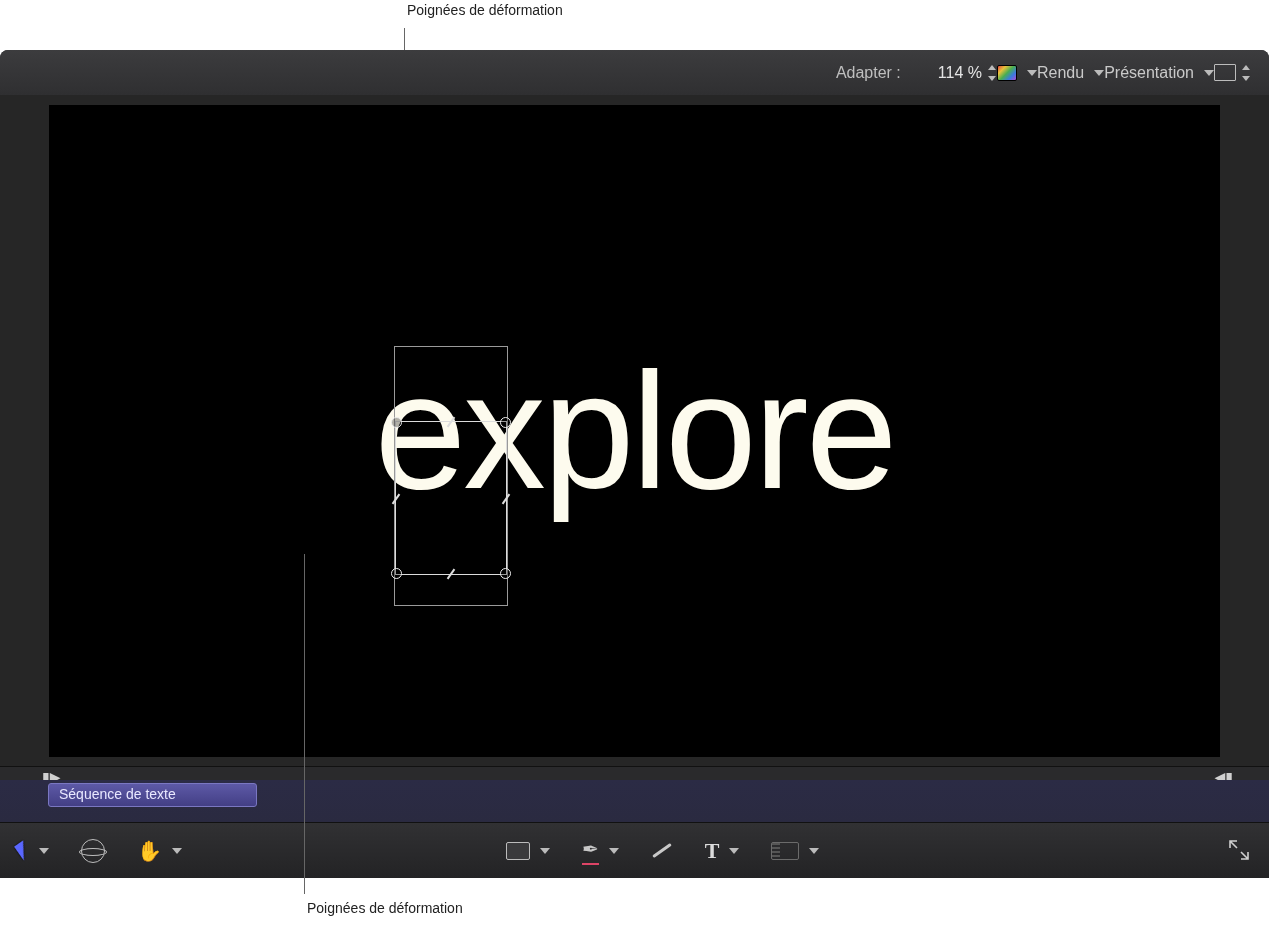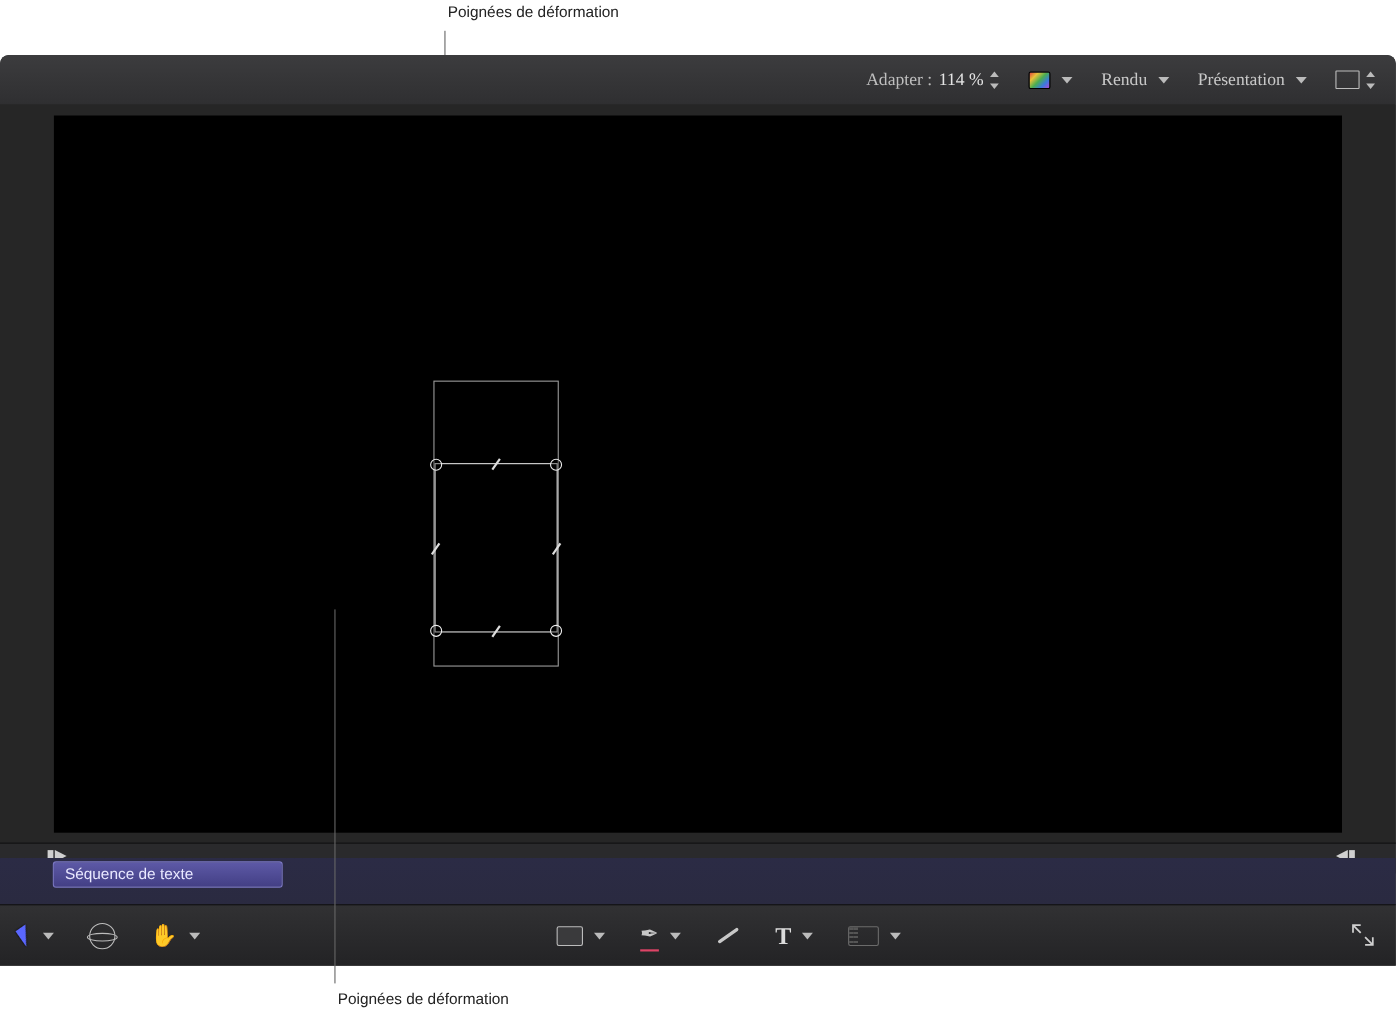--- a/index.html
+++ b/index.html
@@ -2,24 +2,24 @@
 <html><head>
 <meta charset="utf-8">
 <style>
   html,body{margin:0;padding:0;background:#fff;font-family:-apple-system,Helvetica,Arial,sans-serif;}
   .stage{position:relative;width:1269px;height:936px;background:#fff;}
   
   .callout{position:absolute;font-size:14px;color:#222;}
   .lead-v{position:absolute;width:1px;background:#666;}
   
   .app{position:absolute;left:0;top:50px;width:1269px;height:828px;background:#262626;border-top-left-radius:8px;border-top-right-radius:8px;overflow:hidden;}
-  .toolbar{position:absolute;left:0;right:0;top:0;height:45px;background:linear-gradient(#3c3c3e,#2f2f31);display:flex;align-items:center;justify-content:flex-end;padding:0 18px;font-size:16px;color:#c9c9c9;gap:26px;font-family:Liberation Serif, serif;}
+  .toolbar{position:absolute;left:0;right:0;top:0;height:45px;background:linear-gradient(#3c3c3e,#2f2f31);display:flex;align-items:center;justify-content:flex-end;padding:0 18px;font-size:16px;color:#c9c9c9;}
   .tb-group{display:flex;align-items:center;gap:6px;}
   .tb-label{color:#bfbfbf;}
-  .tb-val{color:#e4e4e4;}
+  .tb-val{color:#e4e4e4;margin-left:31px;}
   .updown{display:inline-block;width:9px;height:16px;position:relative;}
   .updown::before,.updown::after{content:"";position:absolute;left:0;width:0;height:0;border-left:4px solid transparent;border-right:4px solid transparent;}
   .updown::before{top:0;border-bottom:5px solid #bbb;}
   .updown::after{bottom:0;border-top:5px solid #bbb;}
   .chev{display:inline-block;width:0;height:0;border-left:5px solid transparent;border-right:5px solid transparent;border-top:6px solid #bbb;margin-left:4px;}
   .swatch{width:18px;height:14px;border-radius:2px;background:linear-gradient(135deg,#e0453c,#e7c23a,#4aae52,#3a7be0,#b04ad6);border:1px solid #000;}
   .outsquare{width:20px;height:15px;border:1.5px solid #bcbcbc;border-radius:1px;}
   .view-area{position:absolute;left:0;right:0;top:45px;bottom:111px;background:#262626;}
   .canvas{position:absolute;left:49px;right:49px;top:10px;bottom:10px;background:#000;}
   .big-text{position:absolute;left:50%;top:50%;transform:translate(-50%,-50%);font-size:165px;font-weight:200;letter-spacing:-3px;color:#fdfbee;font-family:-apple-system,"Helvetica Neue",Arial,sans-serif;}
@@ -86,20 +86,21 @@
         <span class="chev"></span>
       </div>
       <div class="tb-group">
         <span class="outsquare"></span>
         <span class="updown"></span>
       </div>
     </div>
 
     <div class="view-area">
       <div class="canvas">
+        <div class="big-text">explore</div>
 
         <div class="glyph-outer">
           <div class="glyph-inner">
             <span class="handle h-tl"></span>
             <span class="handle h-tr"></span>
             <span class="handle h-bl"></span>
             <span class="handle h-br"></span>
             <span class="diag d-top"></span>
             <span class="diag d-left"></span>
             <span class="diag d-right"></span>

